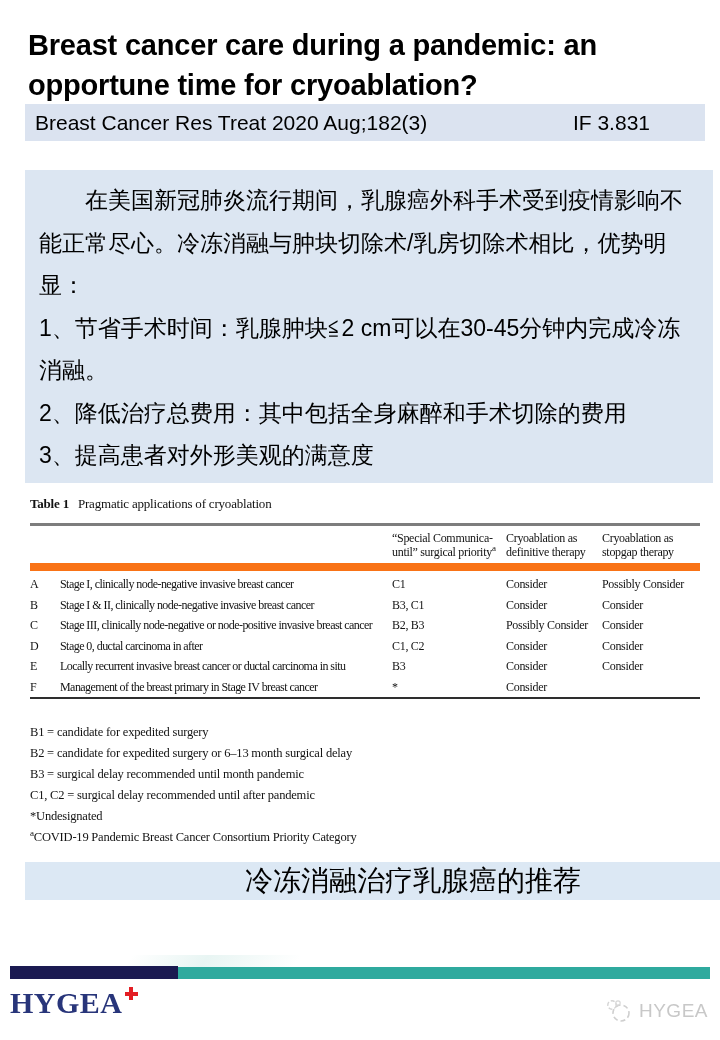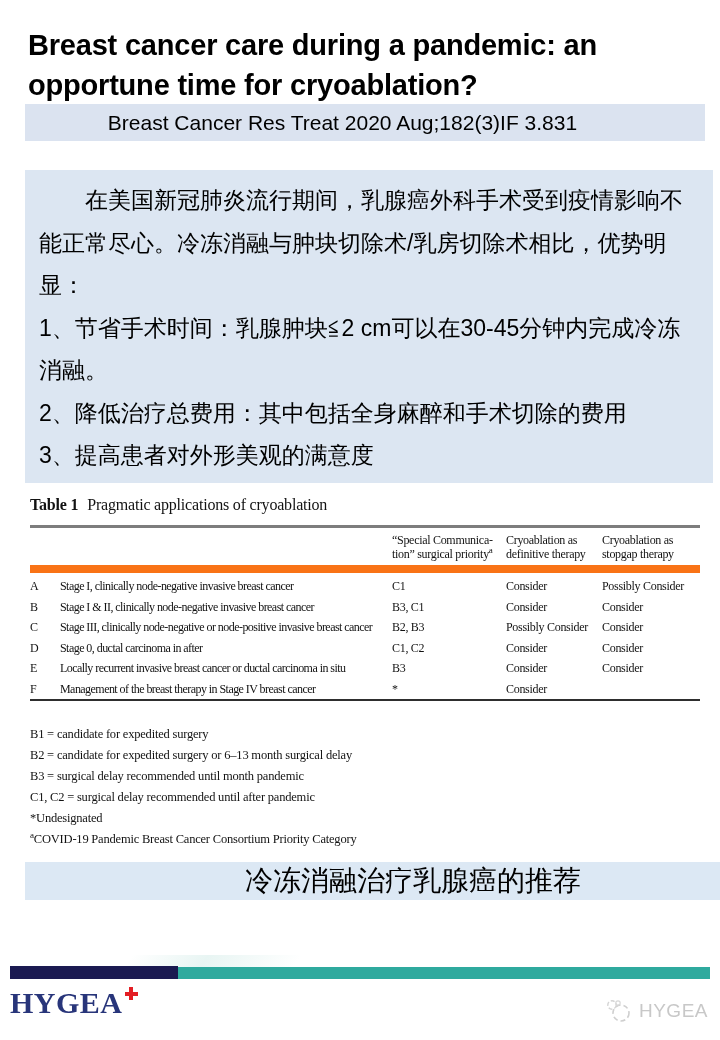--- a/index.html
+++ b/index.html
@@ -4,32 +4,32 @@
 <style>
   html,body { margin:0; padding:0; background:#ffffff; }
   #page { position:relative; width:720px; height:1040px; background:#ffffff; overflow:hidden;
           font-family:"Liberation Sans", sans-serif; color:#000; }
 
   .title { position:absolute; left:28px; top:6px; width:668px;
            font-size:29px; font-weight:bold; line-height:1.38; letter-spacing:-0.2px; color:#000; }
 
   .citation-bar { position:absolute; left:25px; top:104px; width:680px; height:37px;
                   background:var(--citation-bg,#dbe3f0); box-sizing:border-box;
-                  display:flex; align-items:center; justify-content:center;
+                  display:flex; align-items:center; justify-content:space-between;
                   padding:0 55px 0 10px; font-size:21px; }
 
   .summary-panel { position:absolute; left:25px; top:170px; width:688px; height:313px;
                    background:var(--panel-bg,#dce6f2); box-sizing:border-box; overflow:hidden;
                    padding:9px 14px 8px 14px; font-size:23px; line-height:1.85; }
   .summary-panel p { margin:0; }
   .summary-panel .intro { text-indent:2em; }
 
   .paper { position:absolute; left:30px; top:496px; width:672px;
            font-family:"Liberation Serif", serif; color:#121212; }
-  .paper-caption { font-size:16px; letter-spacing:-0.2px; white-space:nowrap; }
+  .paper-caption { font-size:13px; letter-spacing:-0.2px; white-space:nowrap; }
   .paper-caption .tlabel { font-weight:bold; margin-right:9px; }
 
   table.cryo { border-collapse:collapse; table-layout:fixed; width:670px; margin-top:11px;
                font-size:12px; letter-spacing:-0.3px; border-top:3px solid #7d7d7d; }
   table.cryo td { padding:0; vertical-align:top; }
   table.cryo thead td { padding:5px 4px 4px 0; line-height:14px; border-bottom:8px solid #f97316; }
   table.cryo tbody td { height:20.5px; line-height:20.5px; white-space:nowrap; overflow:visible; }
   table.cryo tbody tr:first-child td { padding-top:3px; }
   table.cryo tbody tr:last-child td { border-bottom:2px solid #2e2e2e; }
   table.cryo .desc { letter-spacing:-0.55px; }
@@ -94,21 +94,21 @@
           <col style="width:114px">
           <col style="width:96px">
           <col style="width:98px">
       </colgroup>
       <thead>
         <tr>
           <td></td>
           <td></td>
           <td>
             <span>“Special Communica-</span><br>
-            <span>tion” surgical priority</span><sup>a</sup>
+            <span>until” surgical priority</span><sup>a</sup>
           </td>
           <td>
             <span>Cryoablation as</span><br>
             <span>definitive therapy</span>
           </td>
           <td>
             <span>Cryoablation as</span><br>
             <span>stopgap therapy</span>
           </td>
         </tr>
@@ -144,21 +144,21 @@
         </tr>
         <tr>
           <td>E</td>
           <td class="desc">Locally recurrent invasive breast cancer or ductal carcinoma in situ</td>
           <td>B3</td>
           <td>Consider</td>
           <td>Consider</td>
         </tr>
         <tr>
           <td>F</td>
-          <td class="desc">Management of the breast therapy in Stage IV breast cancer</td>
+          <td class="desc">Management of the breast primary in Stage IV breast cancer</td>
           <td>*</td>
           <td>Consider</td>
           <td></td>
         </tr>
       </tbody>
     </table>
 
     <div class="footnotes">
       <div>B1 = candidate for expedited surgery</div>
       <div>B2 = candidate for expedited surgery or 6–13 month surgical delay</div>

